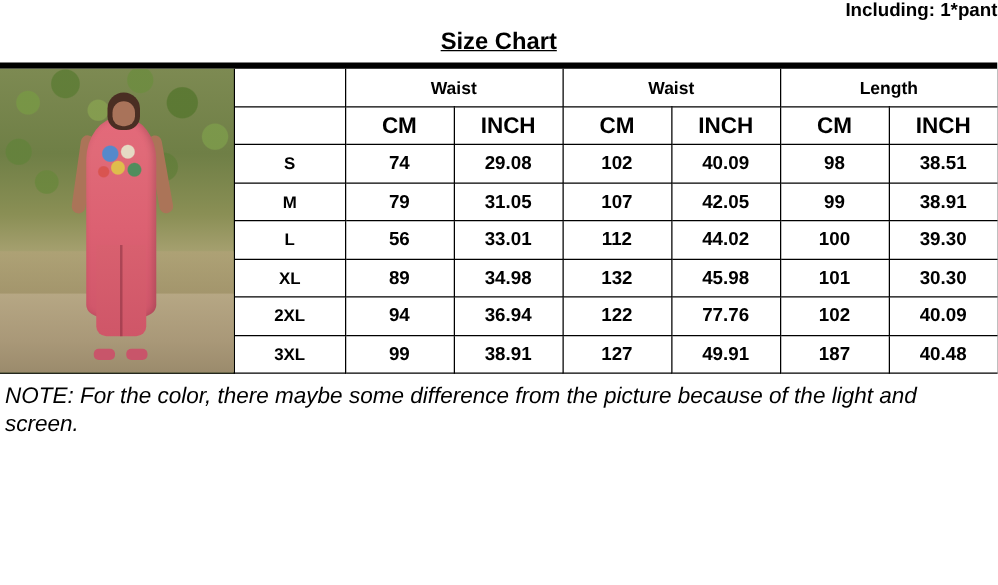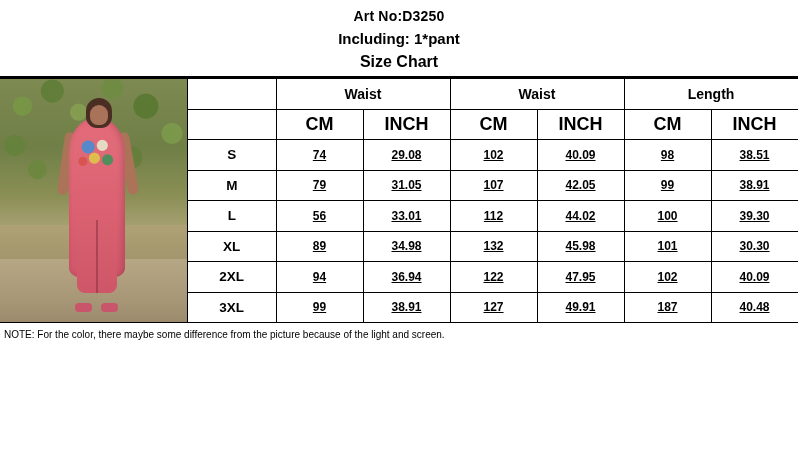--- a/index.html
+++ b/index.html
@@ -26,29 +26,31 @@
   }
   .hdr-art {
     font-size: 14px;
     padding-top: 8px;
     padding-bottom: 6px;
     letter-spacing: 0.2px;
   }
   .hdr-including {
     font-size: 15px;
     padding-bottom: 6px;
+    text-align: right;
   }
   .hdr-title {
-    font-size: 16px;
+    font-size: 19px;
     padding-bottom: 5px;
+    text-decoration: underline;
   }
   .chart-wrap {
     display: flex;
     width: 798px;
-    border-top: 3px solid #000000;
+    border-top: 5px solid #000000;
     box-sizing: border-box;
   }
   .photo-cell {
     width: 188px;
     flex: 0 0 188px;
     border-right: 1px solid #000;
     border-bottom: 1px solid #000;
     box-sizing: border-box;
     overflow: hidden;
     position: relative;
@@ -187,37 +189,37 @@
     padding: 0;
     font-weight: bold;
   }
   table.size tr td:first-child,
   table.size tr th:first-child {
     border-left: none;
   }
   .grp-head { font-size: 14px; }
   .unit-head { font-size: 18px; }
   .sizelbl { font-size: 13.5px; }
-  .val { font-weight: normal; font-size: 12px; text-decoration: underline; }
+  .val { font-weight: normal; font-size: 15px; }
   .notes {
     padding: 6px 4px 0 4px;
-    font-size: 10px;
+    font-size: 18px;
     line-height: 1.28;
+    font-style: italic;
   }
   .notes p {
     margin: 0 0 14px 0;
   }
   .notes p:last-child { margin-bottom: 0; }
 </style>
 </head>
 <body>
 
 <div class="page">
 
-  <div class="hdr hdr-art">Art No:D3250</div>
   <div class="hdr hdr-including">Including:  1*pant</div>
   <div class="hdr hdr-title">Size Chart</div>
 
   <div class="chart-wrap">
 
     <div class="photo-cell">
       <div class="photo">
         <div class="foliage"></div>
         <div class="wall"></div>
         <div class="ground"></div>
@@ -298,21 +300,21 @@
           <td class="val">132</td>
           <td class="val">45.98</td>
           <td class="val">101</td>
           <td class="val">30.30</td>
         </tr>
         <tr>
           <td class="sizelbl">2XL</td>
           <td class="val">94</td>
           <td class="val">36.94</td>
           <td class="val">122</td>
-          <td class="val">47.95</td>
+          <td class="val">77.76</td>
           <td class="val">102</td>
           <td class="val">40.09</td>
         </tr>
         <tr>
           <td class="sizelbl">3XL</td>
           <td class="val">99</td>
           <td class="val">38.91</td>
           <td class="val">127</td>
           <td class="val">49.91</td>
           <td class="val">187</td>

